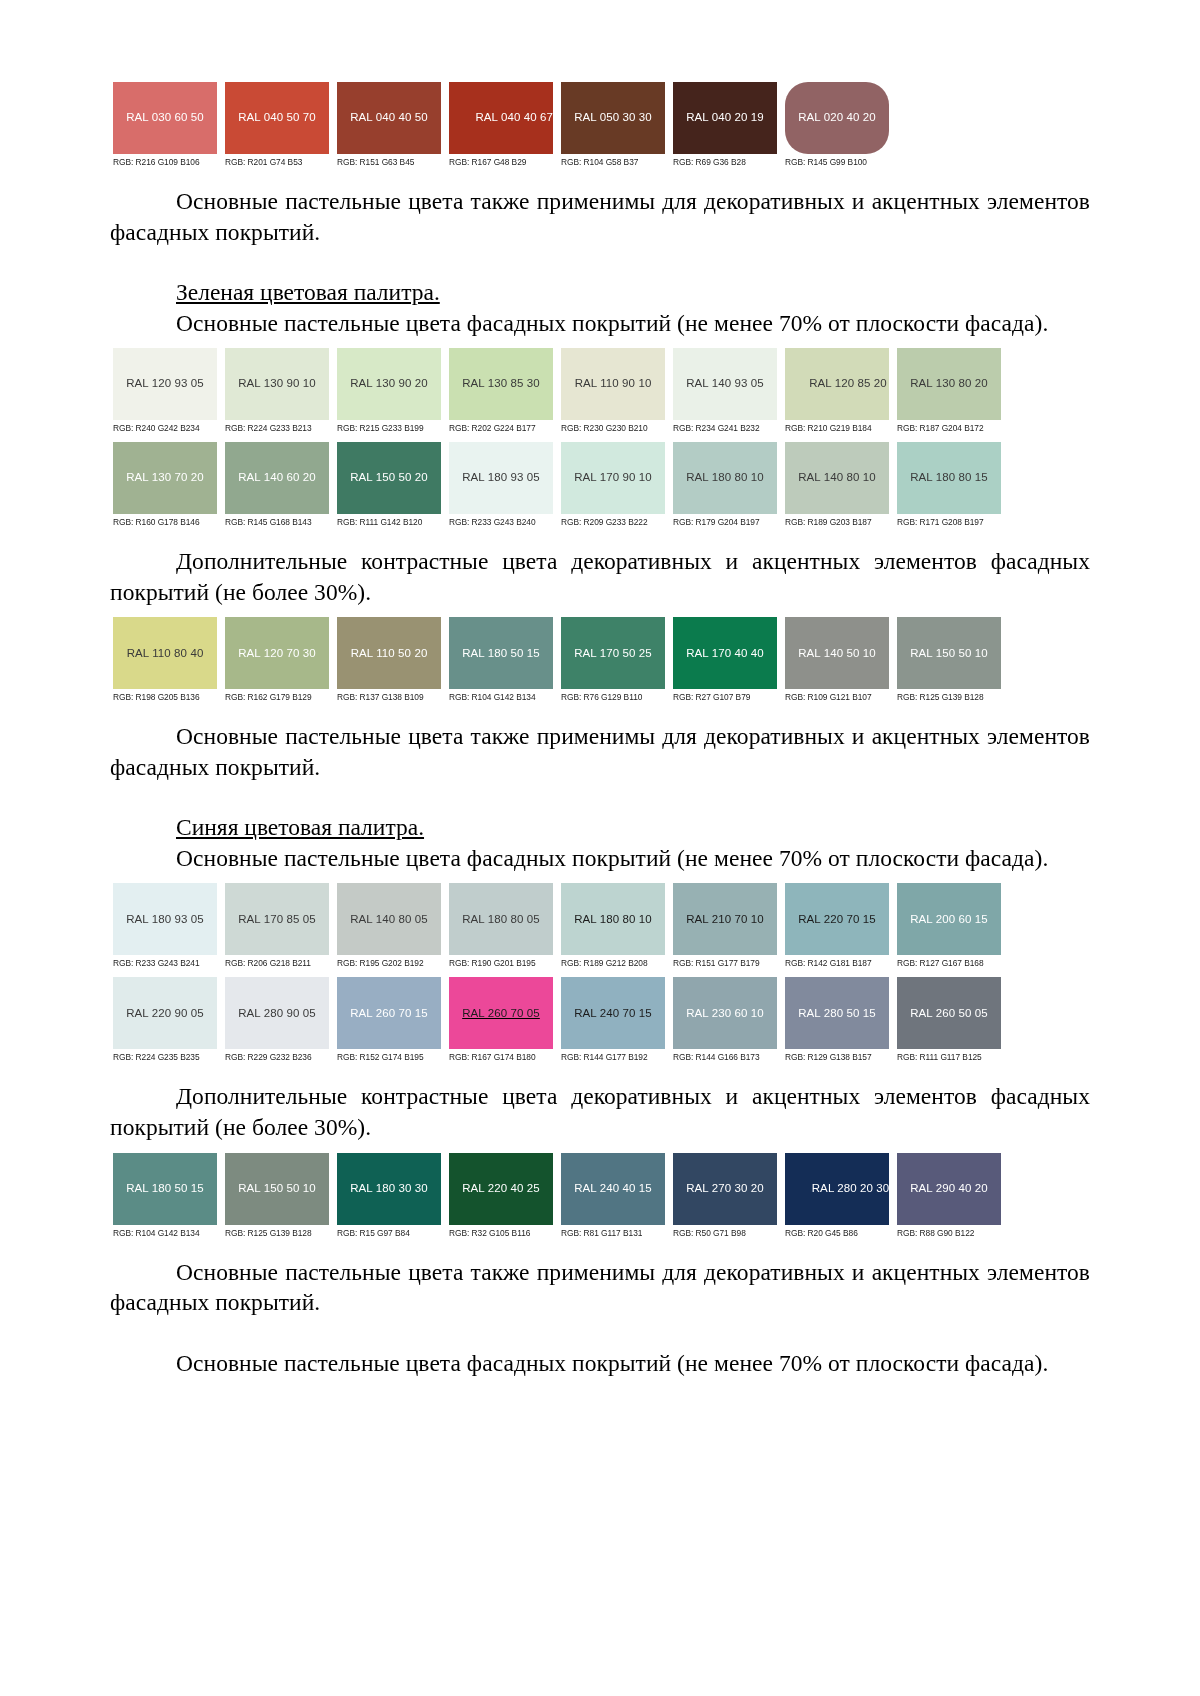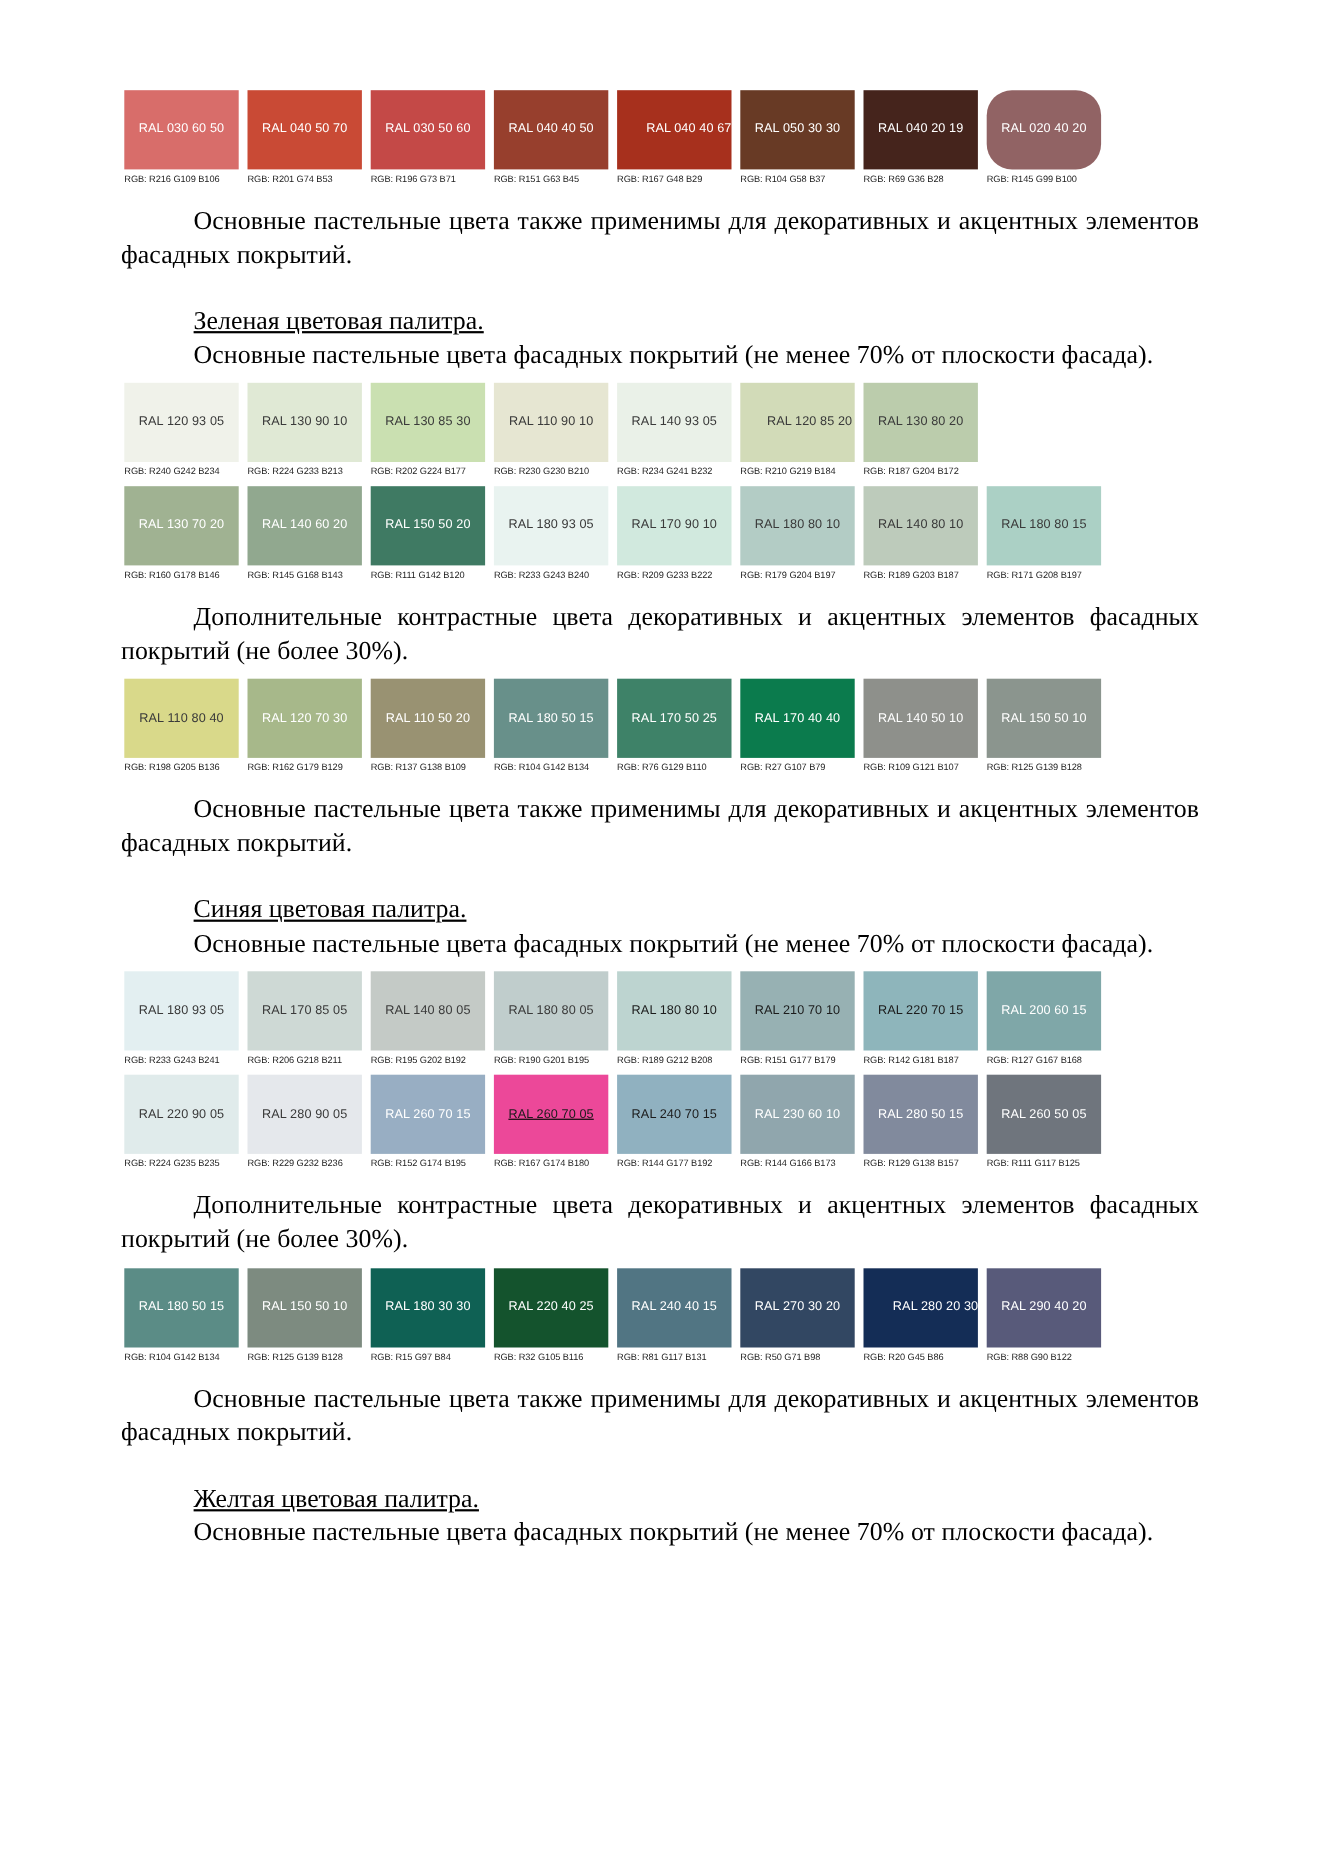--- a/index.html
+++ b/index.html
@@ -97,26 +97,20 @@
         </div>
         <div class="swatch-rgb">RGB: R216 G109 B106</div>
       </div>
       <div class="swatch">
         <div class="swatch-chip" style="background: rgb(201, 74, 53);">
           <span class="swatch-name" style="color: rgb(255, 255, 255);">RAL 040 50 70</span>
         </div>
         <div class="swatch-rgb">RGB: R201 G74 B53</div>
       </div>
       <div class="swatch">
-        <div class="swatch-chip" style="background: rgb(196, 73, 71);">
-          <span class="swatch-name" style="color: rgb(255, 255, 255);">RAL 030 50 60</span>
-        </div>
-        <div class="swatch-rgb">RGB: R196 G73 B71</div>
-      </div>
-      <div class="swatch">
         <div class="swatch-chip" style="background: rgb(151, 63, 45);">
           <span class="swatch-name" style="color: rgb(255, 255, 255);">RAL 040 40 50</span>
         </div>
         <div class="swatch-rgb">RGB: R151 G63 B45</div>
       </div>
       <div class="swatch">
         <div class="swatch-chip" style="background: rgb(167, 48, 29); justify-content: flex-end;">
           <span class="swatch-name" style="color: rgb(255, 255, 255);">RAL 040 40 67</span>
         </div>
         <div class="swatch-rgb">RGB: R167 G48 B29</div>
@@ -159,20 +153,26 @@
         </div>
         <div class="swatch-rgb">RGB: R240 G242 B234</div>
       </div>
       <div class="swatch">
         <div class="swatch-chip" style="background: rgb(224, 233, 213);">
           <span class="swatch-name" style="color: rgb(58, 58, 58);">RAL 130 90 10</span>
         </div>
         <div class="swatch-rgb">RGB: R224 G233 B213</div>
       </div>
       <div class="swatch">
+        <div class="swatch-chip" style="background: rgb(215, 233, 199);">
+          <span class="swatch-name" style="color: rgb(58, 58, 58);">RAL 130 90 20</span>
+        </div>
+        <div class="swatch-rgb">RGB: R215 G233 B199</div>
+      </div>
+      <div class="swatch">
         <div class="swatch-chip" style="background: rgb(202, 224, 177);">
           <span class="swatch-name" style="color: rgb(58, 58, 58);">RAL 130 85 30</span>
         </div>
         <div class="swatch-rgb">RGB: R202 G224 B177</div>
       </div>
       <div class="swatch">
         <div class="swatch-chip" style="background: rgb(230, 230, 210);">
           <span class="swatch-name" style="color: rgb(58, 58, 58);">RAL 110 90 10</span>
         </div>
         <div class="swatch-rgb">RGB: R230 G230 B210</div>
@@ -469,18 +469,15 @@
         </div>
         <div class="swatch-rgb">RGB: R88 G90 B122</div>
       </div>
     </div>
 
   <div class="spacer-md"></div>
   <p class="body-text">Основные пастельные цвета также применимы для декоративных и акцентных элементов фасадных покрытий.</p>
 
   <div class="spacer-lg"></div>
 
-  <div class="sub-heading">
-    <span>Желтая цветовая палитра.</span>
-  </div>
   <p class="body-text">Основные пастельные цвета фасадных покрытий (не менее 70% от плоскости фасада).</p>
 
 </div>
 
 </body></html>

